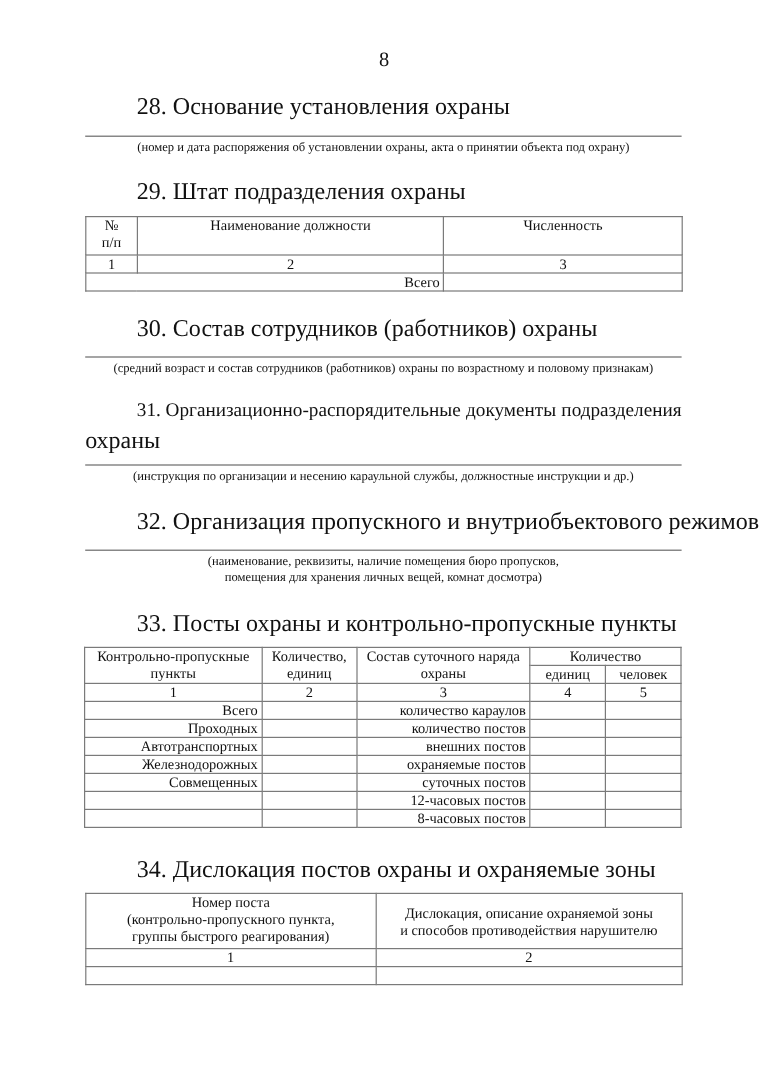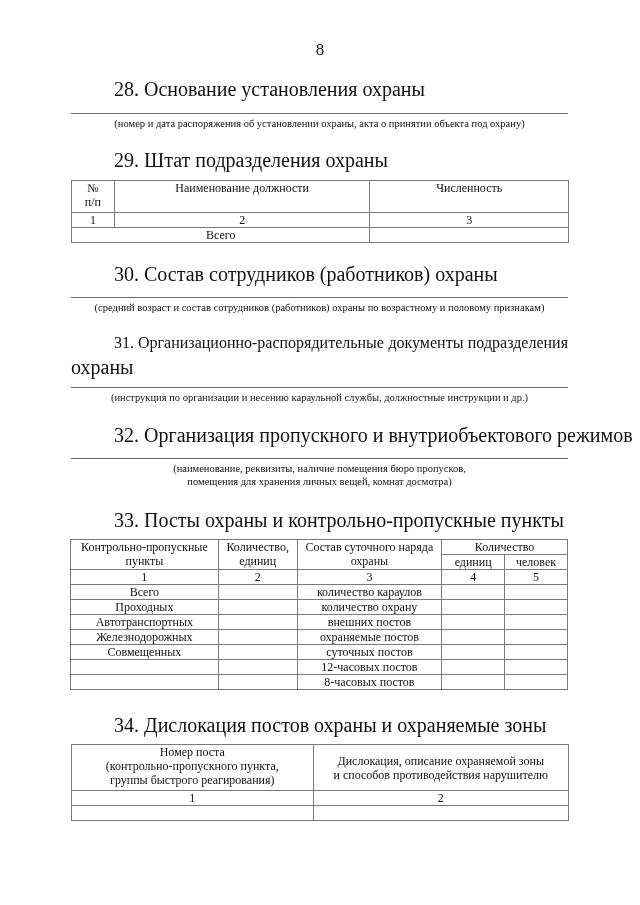--- a/index.html
+++ b/index.html
@@ -9,21 +9,21 @@
   }
   .abs { position: absolute; }
   .page-num { top: 40px; left: 0; width: 640px; text-align: center; font-size: 17px; }
   .heading { font-size: 20px; left: 114px; white-space: nowrap; }
   .rule { left: 71px; width: 497px; height: 0; border-top: 1px solid #6a6a6a; }
   .caption { left: 71px; width: 497px; text-align: center; font-size: 10.5px; line-height: 13px; }
   .justify-line { left: 71px; width: 497px; font-size: 16px; display: flex; justify-content: space-between; }
   table { border-collapse: collapse; font-size: 12px; }
   td { border: 1px solid #7a7a7a; padding: 0 3px; line-height: 14px; vertical-align: top; }
   td.c { text-align: center; }
-  td.l { text-align: center; }
+  td.l { text-align: right; }
   td.mid { vertical-align: middle; }
 </style>
 </head>
 <body>
 
 <div class="abs page-num">8</div>
 
 <div class="abs heading" style="top:78px;">28. Основание установления охраны</div>
 <div class="abs rule" style="top:113px;"></div>
 <div class="abs caption" style="top:117px;">(номер и дата распоряжения об установлении охраны, акта о принятии объекта под охрану)</div>
@@ -104,21 +104,21 @@
   <tr style="height:15px;">
     <td class="l">Всего</td>
     <td></td>
     <td class="l">количество караулов</td>
     <td></td>
     <td></td>
   </tr>
   <tr style="height:15px;">
     <td class="l">Проходных</td>
     <td></td>
-    <td class="l">количество охрану</td>
+    <td class="l">количество постов</td>
     <td></td>
     <td></td>
   </tr>
   <tr style="height:15px;">
     <td class="l">Автотранспортных</td>
     <td></td>
     <td class="l">внешних постов</td>
     <td></td>
     <td></td>
   </tr>

